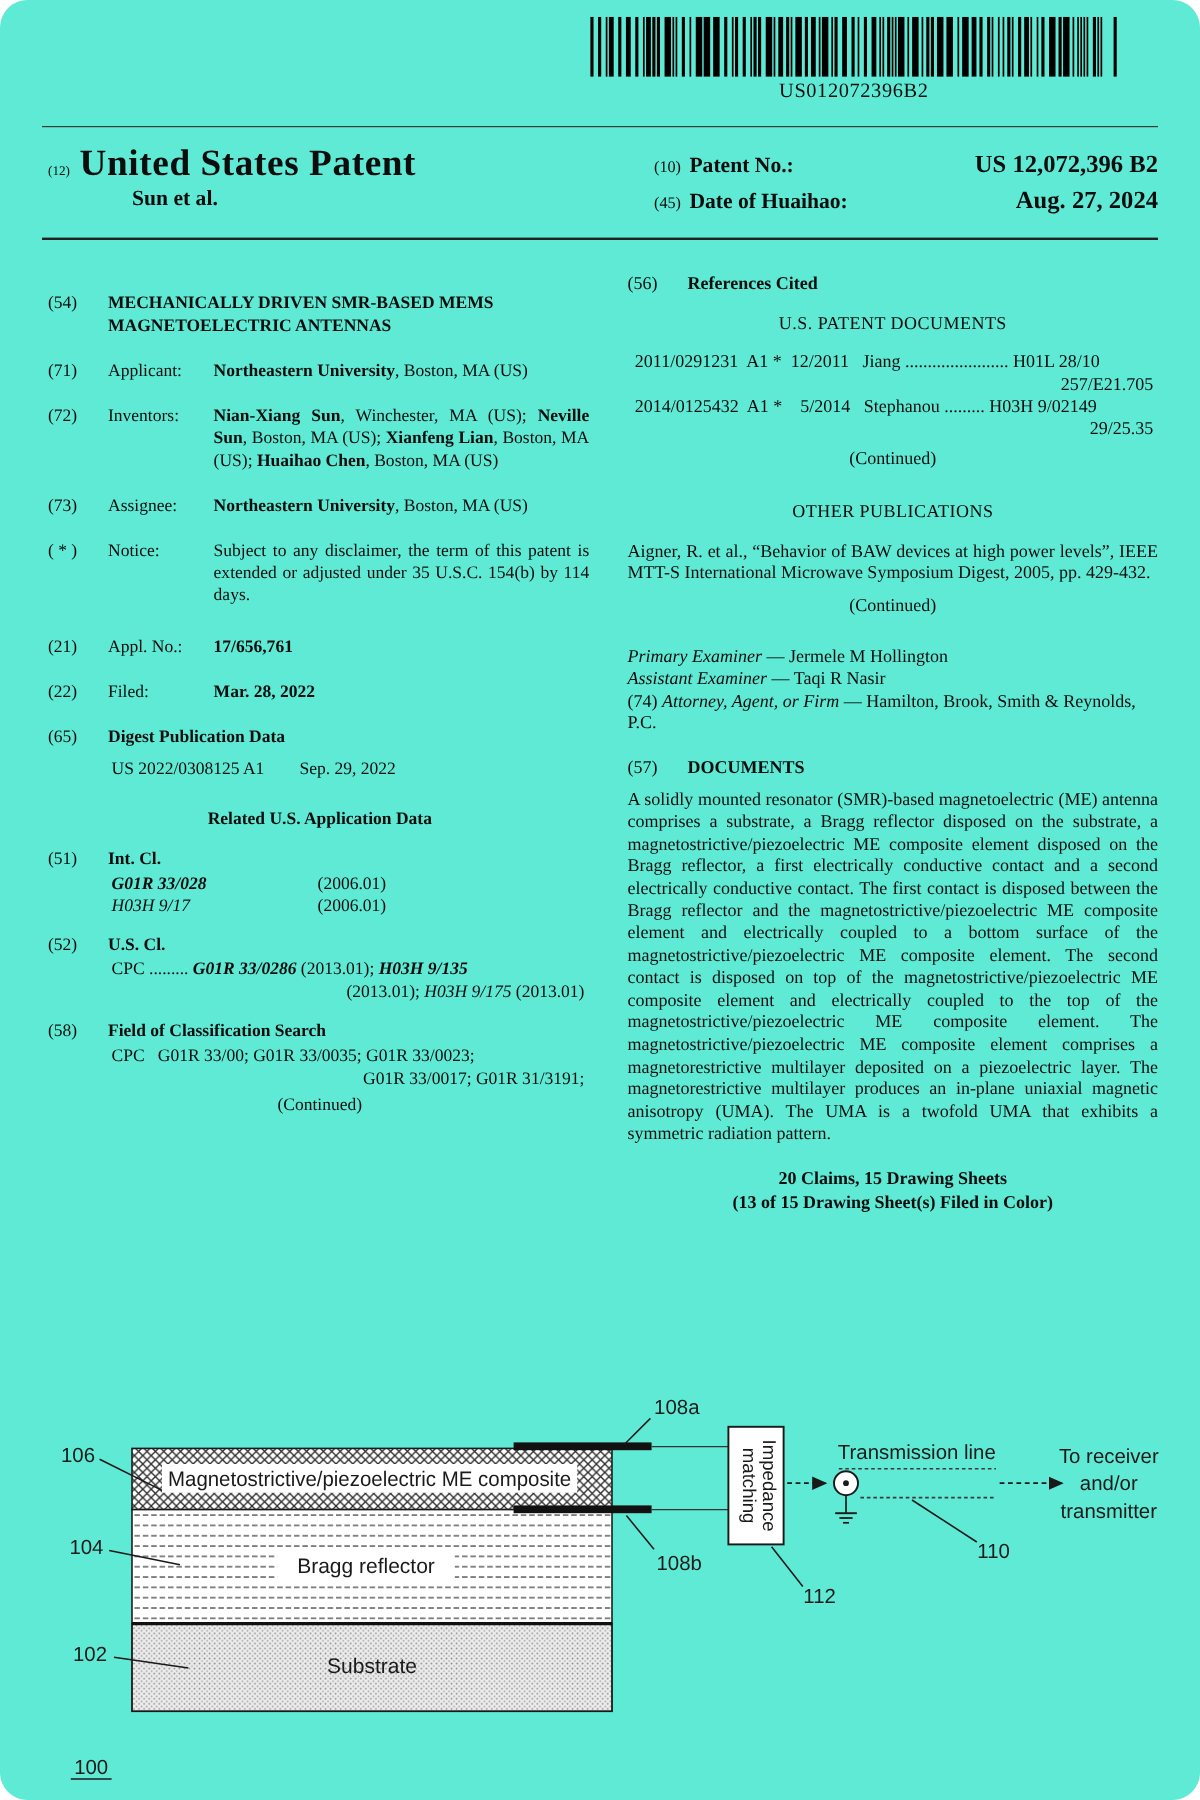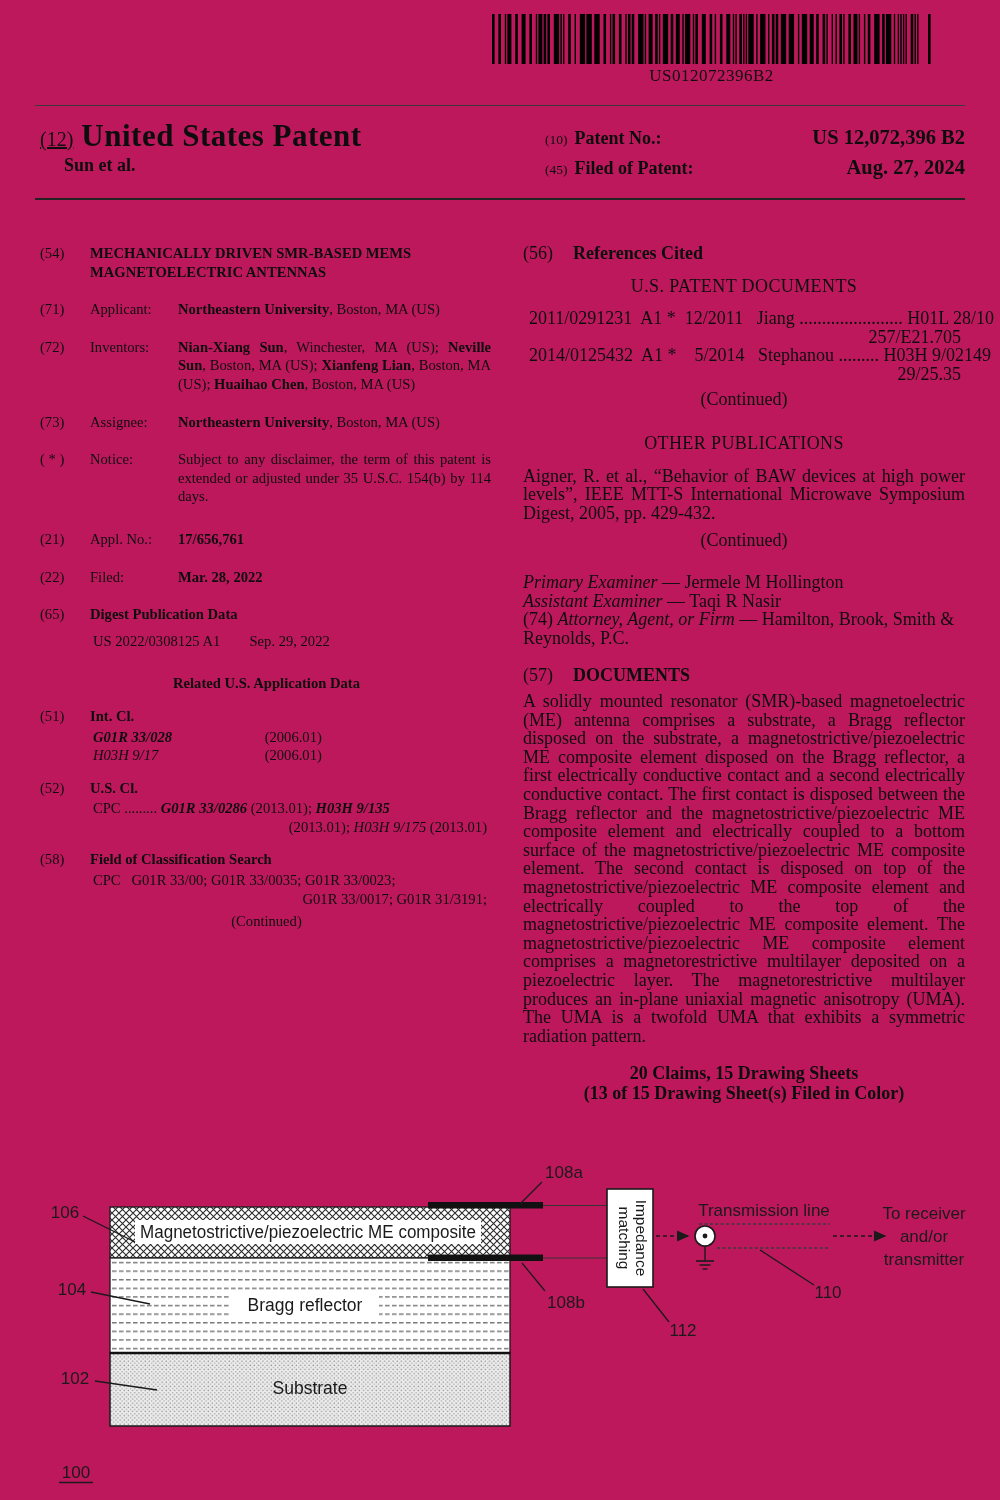--- a/index.html
+++ b/index.html
@@ -1,43 +1,43 @@
 <!DOCTYPE html>
 <html><head>
 <meta charset="utf-8">
 <style>
   html,body{margin:0;padding:0;background:#ffffff;}
   body{width:1000px;height:1500px;position:relative;font-family:"Liberation Serif",serif;color:#0d0d0d;}
-  #page{position:absolute;inset:0;background:#be185d;}
+  #page{position:absolute;inset:0;background:#5eead4;border-radius:23px;}
 
   
   #barcode-wrap{position:absolute;left:488px;top:14px;width:447px;height:78px;}
   #barcode-svg{display:block;width:447px;height:50px;}
   #barcode-text{text-align:center;font-size:17px;margin-top:2px;letter-spacing:0.5px;}
 
   
   .rule{position:absolute;left:35px;width:930px;background:#3a3a3a;}
   #rule-top{top:105px;height:1px;}
   #rule-mid{top:198px;height:2px;background:#222;}
 
   #hdr-left{position:absolute;left:40px;top:118px;}
   #hdr-left .line1{display:flex;align-items:baseline;}
-  #hdr-left .kind{font-size:20px;margin-right:8px;text-decoration:underline;}
+  #hdr-left .kind{font-size:11px;margin-right:8px;}
   #hdr-left .big{font-size:31px;font-weight:bold;letter-spacing:0.5px;text-align:center;}
-  #hdr-left .etal{font-size:18px;font-weight:bold;margin-left:24px;margin-top:1px;}
+  #hdr-left .etal{font-size:18px;font-weight:bold;margin-left:70px;margin-top:1px;}
 
   #hdr-right{position:absolute;left:545px;top:126px;width:420px;}
   .hdr-row{display:flex;align-items:baseline;margin-bottom:7px;}
   .hdr-row .n{font-size:13.5px;margin-right:7px;}
   .hdr-row .lbl{font-size:18px;font-weight:bold;}
   .hdr-row .val{font-size:20.5px;font-weight:bold;margin-left:auto;}
 
   
   #col-left{position:absolute;left:40px;top:230px;width:453px;font-size:14.6px;line-height:18.6px;}
-  #col-right{position:absolute;left:523px;top:230px;width:442px;font-size:18px;line-height:18.6px;}
+  #col-right{position:absolute;left:523px;top:214px;width:442px;font-size:15px;line-height:18.6px;}
 
   .row{display:flex;margin-bottom:19px;margin-top:14px;}
   .row .num{flex:0 0 50px;}
   .row .lbl{flex:0 0 88px;}
   .row .val{flex:1;padding-right:2px;text-align:justify;}
   .row .val.title{font-weight:bold;padding-right:28px;text-align:left;}
 
   .rt-b{font-weight:bold;}
   .rt-i{font-style:italic;}
   .rt-bi{font-weight:bold;font-style:italic;}
@@ -170,21 +170,21 @@
   </div>
 
   <div id="hdr-right">
     <div class="hdr-row">
       <span class="n">(10)</span>
       <span class="lbl">Patent No.:</span>
       <span class="val">US 12,072,396 B2</span>
     </div>
     <div class="hdr-row">
       <span class="n">(45)</span>
-      <span class="lbl">Filed of Patent:</span>
+      <span class="lbl">Date of Huaihao:</span>
       <span class="val">Aug. 27, 2024</span>
     </div>
   </div>
 
   <div class="rule" id="rule-mid"></div>
 
   <div id="col-left">
 
     <div class="row">
       <span class="num">(54)</span>

